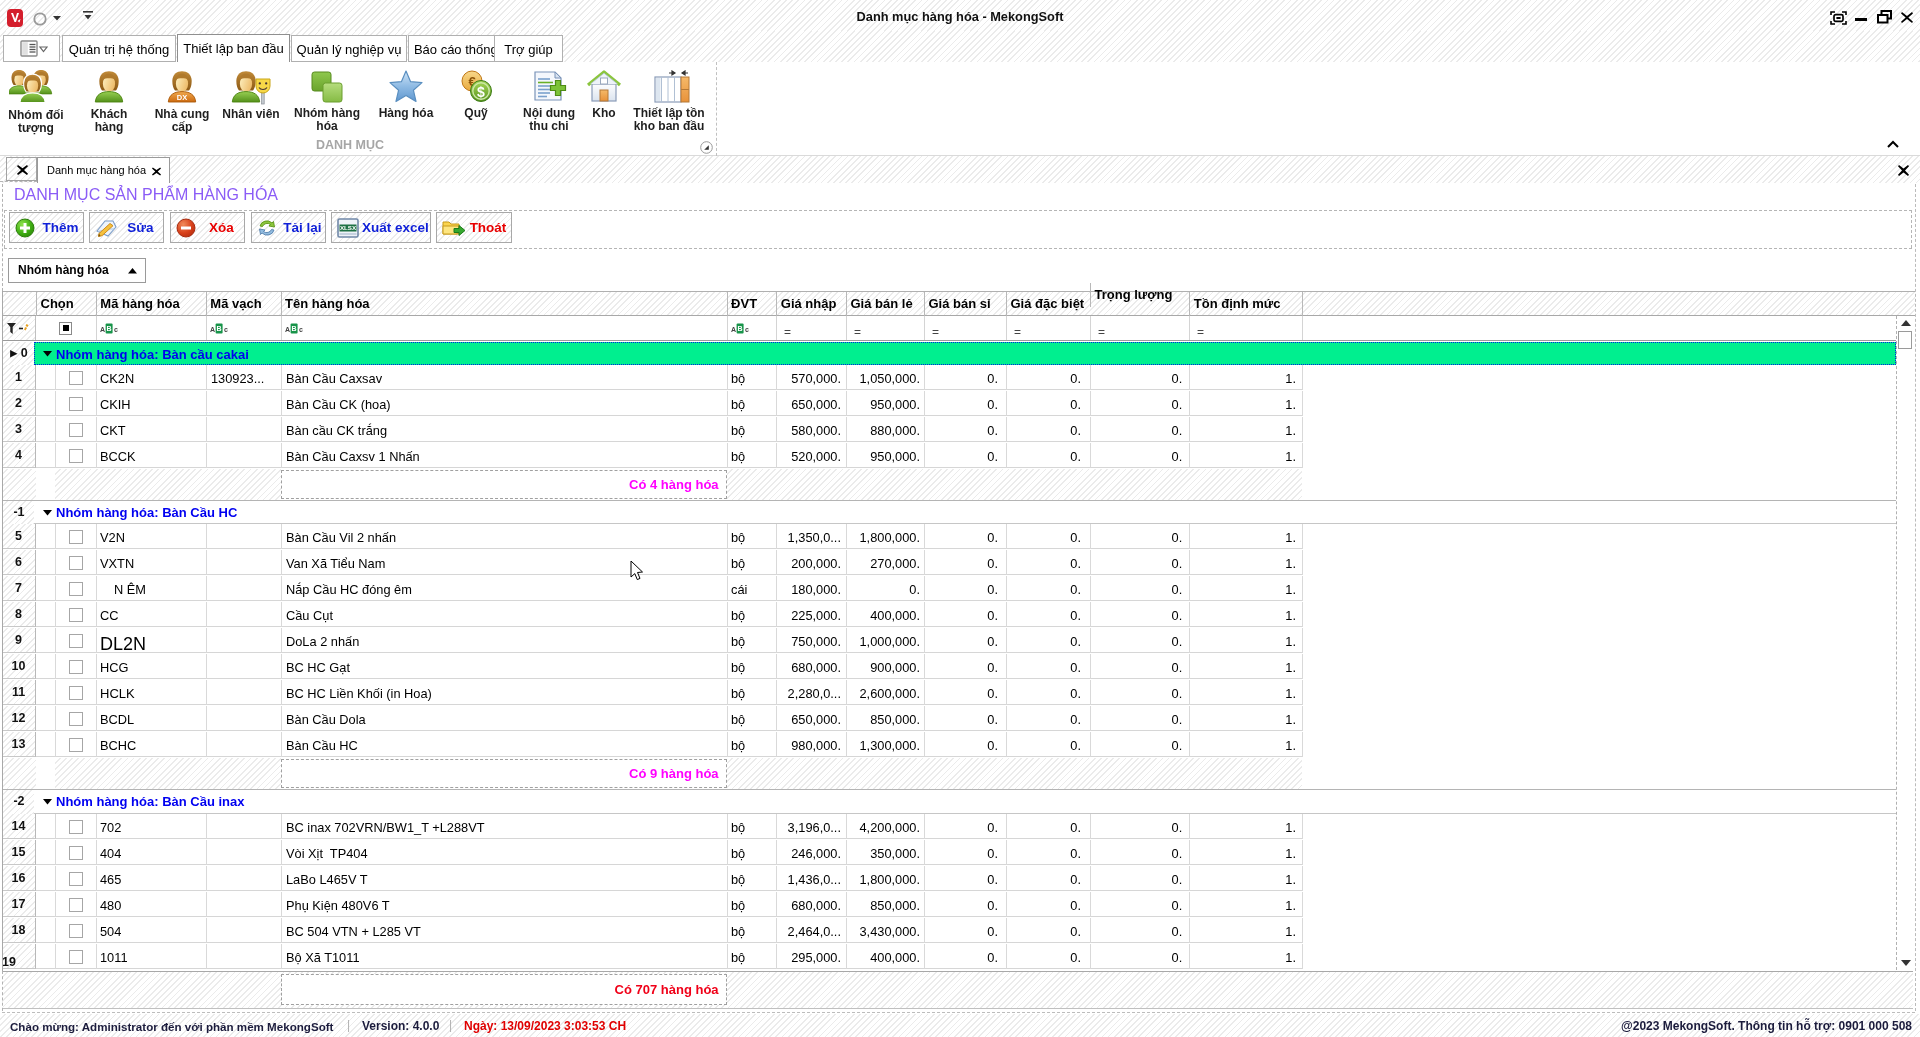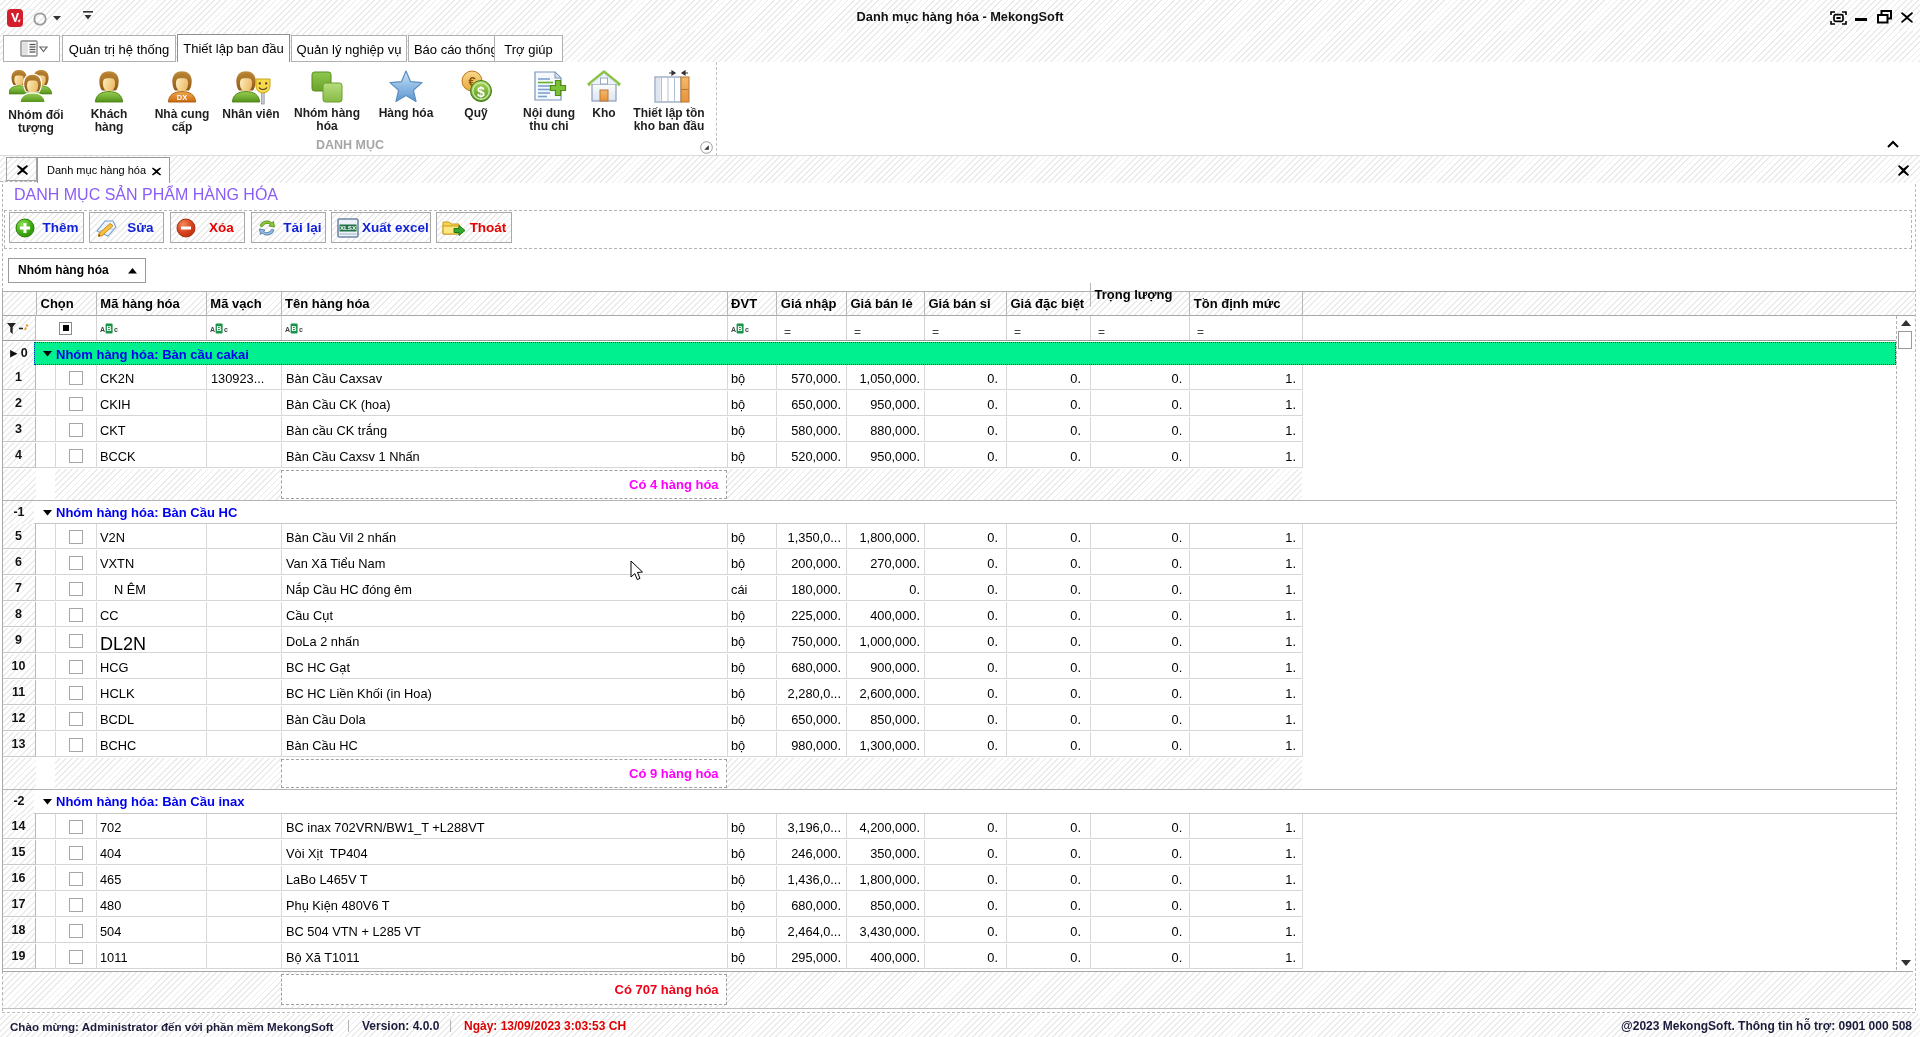--- a/index.html
+++ b/index.html
@@ -936,21 +936,21 @@
 <div class="abs" style="left:69px; top:924px; width:13.5px; height:13.5px; border:1px solid #a6a6a6; background:#fff;"></div>
 <div class="cell" style="left:100px; top:918px; width:100px; height:25px; font-size:12.8px; color:#000; padding-top:5.5px;">504</div>
 <div class="cell" style="left:286px; top:918px; width:436px; height:25px; font-size:12.8px; color:#000; padding-top:5.5px;">BC 504 VTN + L285 VT</div>
 <div class="cell" style="left:731px; top:918px; width:42px; height:25px; font-size:12.8px; color:#000; padding-top:5.5px;">bộ</div>
 <div class="cell" style="left:776.3px; top:918px; width:64.7px; height:25px; text-align:right; font-size:12.8px; color:#000; padding-top:5.5px;">2,464,0...</div>
 <div class="cell" style="left:846px; top:918px; width:74px; height:25px; text-align:right; font-size:12.8px; color:#000; padding-top:5.5px;">3,430,000.</div>
 <div class="cell" style="left:924px; top:918px; width:74px; height:25px; text-align:right; font-size:12.8px; color:#000; padding-top:5.5px;">0.</div>
 <div class="cell" style="left:1006px; top:918px; width:75px; height:25px; text-align:right; font-size:12.8px; color:#000; padding-top:5.5px;">0.</div>
 <div class="cell" style="left:1090px; top:918px; width:92.3px; height:25px; text-align:right; font-size:12.8px; color:#000; padding-top:5.5px;">0.</div>
 <div class="cell" style="left:1189.3px; top:918px; width:106.7px; height:25px; text-align:right; font-size:12.8px; color:#000; padding-top:5.5px;">1.</div>
-<div class="cell hatch" style="left:2px; top:944px; width:34px; height:25px; border-right:1px solid #b8b8b8; border-bottom:1px solid #c8c8c8; font-size:12.5px; font-weight:bold; color:#111; text-align:center; padding-top:5px;">19</div>
+<div class="cell hatch" style="left:2px; top:944px; width:34px; height:25px; border-right:1px solid #b8b8b8; border-bottom:1px solid #c8c8c8; font-size:12.5px; font-weight:bold; color:#111; text-align:left; padding-top:11px;">19</div>
 <div class="cell" style="left:36px; top:944px; width:1266px; height:25px; background:#fff; border-bottom:1px solid #d6d6d6;"></div>
 <div class="cell" style="left:55px; top:944px; width:0; height:25px; border-left:1px solid #d9d9d9;"></div>
 <div class="cell" style="left:95.8px; top:944px; width:0; height:25px; border-left:1px solid #d9d9d9;"></div>
 <div class="cell" style="left:205.8px; top:944px; width:0; height:25px; border-left:1px solid #d9d9d9;"></div>
 <div class="cell" style="left:280.6px; top:944px; width:0; height:25px; border-left:1px solid #d9d9d9;"></div>
 <div class="cell" style="left:726.6px; top:944px; width:0; height:25px; border-left:1px solid #d9d9d9;"></div>
 <div class="cell" style="left:776.3px; top:944px; width:0; height:25px; border-left:1px solid #d9d9d9;"></div>
 <div class="cell" style="left:846px; top:944px; width:0; height:25px; border-left:1px solid #d9d9d9;"></div>
 <div class="cell" style="left:924px; top:944px; width:0; height:25px; border-left:1px solid #d9d9d9;"></div>
 <div class="cell" style="left:1006px; top:944px; width:0; height:25px; border-left:1px solid #d9d9d9;"></div>

